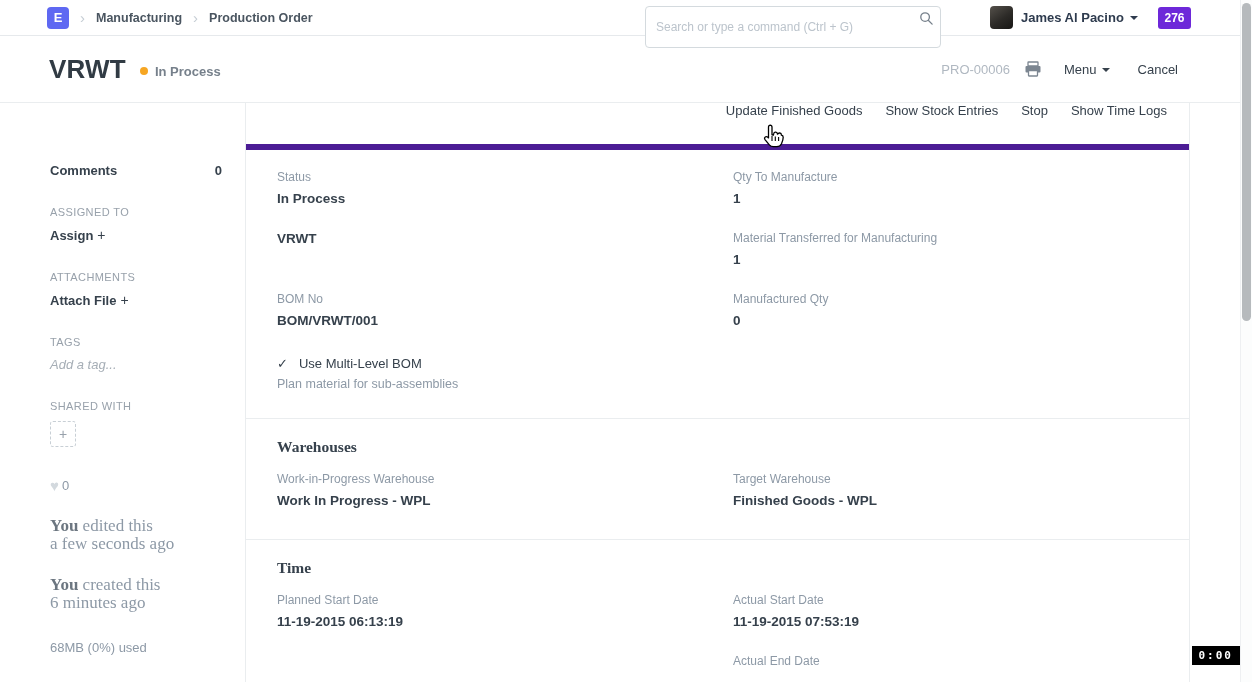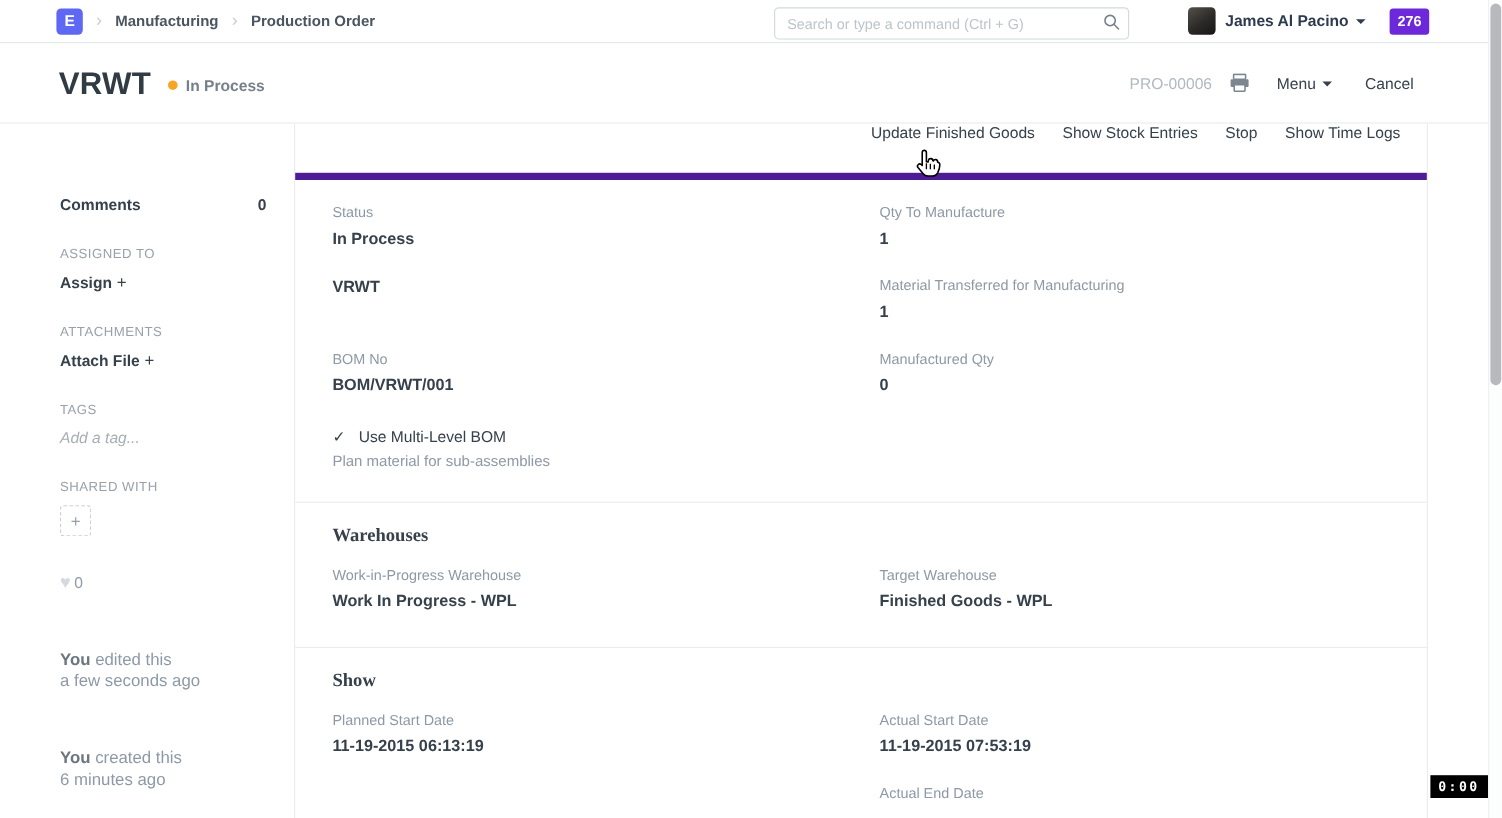--- a/index.html
+++ b/index.html
@@ -4,21 +4,21 @@
 <style>
   * { margin:0; padding:0; box-sizing:border-box; }
   html,body { width:1252px; height:682px; overflow:hidden; }
   body { font-family:"Liberation Sans", sans-serif; background:#ffffff; color:#36414c; position:relative; }
 
   
   .navbar { height:36px; border-bottom:1px solid #e6e9ec; position:relative; display:flex; align-items:center; padding-left:47px; background:#fff; z-index:5; }
   .logo { width:22px; height:22px; background:#5e68f2; border-radius:4px; color:#fff; font-weight:bold; font-size:13px; display:flex; align-items:center; justify-content:center; cursor:pointer; }
   .crumb-sep { color:#c5cdd4; font-size:15px; margin:0 11px; font-weight:400; line-height:1; }
   .crumb { font-size:12.5px; font-weight:700; color:#4a5560; cursor:pointer; }
-  .nav-search { position:absolute; left:645px; top:6px; width:296px; height:27px; }
+  .nav-search { position:absolute; left:645px; top:6px; width:296px; height:42px; }
   .nav-search input { width:100%; height:100%; border:1px solid #d4dade; border-radius:4px; padding:0 28px 0 10px; font-size:12px; color:#36414c; font-family:"Liberation Sans",sans-serif; background:#fff; outline:none; }
   .nav-search input::placeholder { color:#bcc4cc; }
   .search-icon { position:absolute; right:7px; top:5px; }
   .nav-user { position:absolute; left:990px; top:6px; display:flex; align-items:center; cursor:pointer; }
   .avatar { width:23px; height:23px; border-radius:4px; background:linear-gradient(145deg,#55514b 0%,#2c2a27 55%,#171614 100%); margin-right:8px; }
   .user-name { font-size:13px; font-weight:700; color:#2e3b4e; }
   .caret { display:inline-block; width:0; height:0; border-left:4px solid transparent; border-right:4px solid transparent; border-top:4px solid #2e3b4e; margin-left:6px; vertical-align:middle; }
   .nav-badge { position:absolute; left:1158px; top:7px; min-width:33px; height:22px; background:#6d28d9; border-radius:3px; color:#fff; font-size:12px; font-weight:700; display:flex; align-items:center; justify-content:center; padding:0 6px; cursor:pointer; }
 
   
@@ -42,21 +42,21 @@
   
   .sb-comments { display:flex; justify-content:space-between; width:172px; font-size:13px; font-weight:700; color:#36414c; cursor:pointer;margin-top:24px; }
   .sb-section { margin-top:28px; }
   .sb-head { font-size:11px; font-weight:400; color:#98a1ab; letter-spacing:.4px; margin-bottom:9px; }
   .sb-link { font-size:13px; font-weight:700; color:#36414c; cursor:pointer; }
   .sb-plus { font-weight:400; font-size:14px; color:#36414c; margin-left:4px; }
   .sb-tag { font-size:13px; font-style:italic; color:#a6aeb6; cursor:pointer; }
   .share-add { width:26px; height:26px; border:1px dashed #c8cfd5; border-radius:3px; color:#98a1ab; font-size:14px; display:flex; align-items:center; justify-content:center; cursor:pointer; }
   .sb-likes { margin-top:30px; font-size:13px; color:#8d99a6; display:flex; align-items:center; cursor:pointer; }
   .heart { color:#d3d9de; font-size:15px; margin-right:3px; }
-  .sb-activity { margin-top:46px; font-size:14px; color:#8d99a6; line-height:18px; }
+  .sb-activity { margin-top:23px; font-size:17px; color:#8d99a6; line-height:18px;font-family:Liberation Serif, serif; }
   .sb-activity b { color:#6c7680; }
   .sb-storage { margin-top:28px; font-size:13px; color:#8d99a6; }
 
   
   .form-toolbar { height:47px; border-bottom:6px solid #4c1d95; display:flex; align-items:flex-start; justify-content:flex-end; gap:23px; padding-right:22px; }
   .toolbar-link { font-size:13px; color:#36414c; cursor:pointer; }
   .form-body { padding:0 0 0 31px; }
   .fields-grid { display:grid; grid-template-columns:456px 456px; }
   .sec-pad { padding-top:20px; }
   .field { margin-bottom:25px; }
@@ -217,21 +217,21 @@
           <div class="f-label">Work-in-Progress Warehouse</div>
           <div class="f-value">Work In Progress - WPL</div>
         </div>
         <div class="field">
           <div class="f-label">Target Warehouse</div>
           <div class="f-value">Finished Goods - WPL</div>
         </div>
       </div>
 
       <div class="section-break" style="margin-top:6px;"></div>
-      <div class="section-title">Show</div>
+      <div class="section-title">Time</div>
       <div class="fields-grid">
         <div class="field">
           <div class="f-label">Planned Start Date</div>
           <div class="f-value">11-19-2015 06:13:19</div>
         </div>
         <div class="field">
           <div class="f-label">Actual Start Date</div>
           <div class="f-value">11-19-2015 07:53:19</div>
         </div>
         <div class="field"></div>

